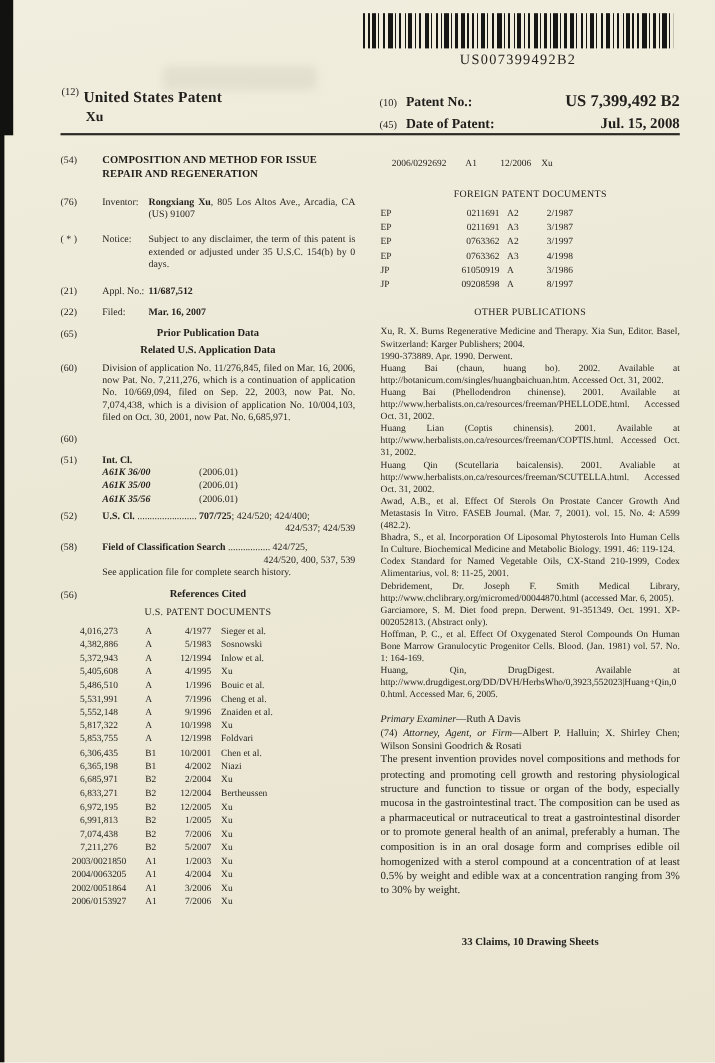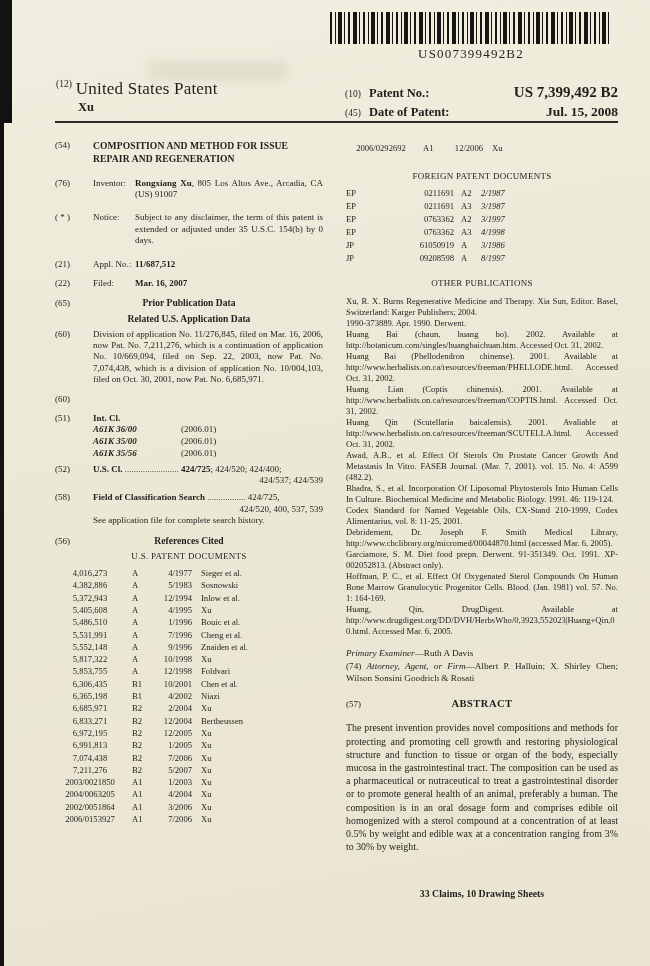--- a/index.html
+++ b/index.html
@@ -28,21 +28,21 @@
         #161614 14px,#161614 15px, transparent 15px,transparent 18px,
         #161614 18px,#161614 20px, transparent 20px,transparent 23px,
         #161614 23px,#161614 27px, transparent 27px,transparent 29px,
         #161614 29px,#161614 30px, transparent 30px,transparent 33px);
   }
   .barcode-text { text-align:center; font-size:13px; letter-spacing:1.2px; margin-top:2px; }
 
   
   .hdr-left { position:absolute; left:56px; top:79px; }
   .hdr-kind { font-size:9.5px; vertical-align:7px; }
-  .hdr-title { font-size:17px; font-weight:normal; letter-spacing:0.2px; }
+  .hdr-title { font-size:14px; font-weight:bold; letter-spacing:0.2px; }
   .hdr-inventor { font-size:12.5px; font-weight:bold; margin-left:22px; margin-top:1px; }
   .hdr-right { position:absolute; left:345px; top:83px; width:273px; }
   .hdr-row { display:flex; align-items:baseline; line-height:18px; }
   .hdr-row .num { font-size:9.5px; width:24px; flex-shrink:0; }
   .hdr-row .lbl { font-size:12.5px; font-weight:bold; }
   .hdr-row .val { margin-left:auto; font-weight:bold; }
   .val-patentno { font-size:15px; }
   .val-date { font-size:13.5px; }
   .rule { position:absolute; left:55px; top:121px; width:563px; height:2px; background:#2b2a25; }
 
@@ -79,21 +79,21 @@
   .docrow { display:flex; line-height:12.3px; font-size:8.6px; }
   .docrow .dnum { width:70px; text-align:center; flex-shrink:0; }
   .docrow .dkind { width:18px; margin-left:7px; flex-shrink:0; }
   .docrow .ddate { width:42px; text-align:right; flex-shrink:0; }
   .docrow .dname { margin-left:9px; }
 
   .frow { display:flex; line-height:13px; font-size:8.6px; }
   .frow .fcc { width:34px; flex-shrink:0; }
   .frow .fnum { width:74px; text-align:right; flex-shrink:0; }
   .frow .fkind { width:20px; margin-left:7px; flex-shrink:0; }
-  .frow .fdate { width:56px; text-align:left; flex-shrink:0;font-style:italic; }
+  .frow .fdate { width:56px; text-align:center; flex-shrink:0; }
 
   .pub { text-align:justify; font-size:8.6px; line-height:11px; overflow-wrap:break-word; }
   .pubs { margin-bottom:10px; }
 
   .examiner { font-size:9.2px; line-height:12px; }
   .attorney { font-size:9.2px; line-height:12px; text-align:justify; margin-top:1px; }
   .ital { font-style:italic; }
 
   .abstract-head { position:relative; margin-top:14px; margin-bottom:12px; }
   .abstract-head .n { position:absolute; left:0; top:1px; }
@@ -214,21 +214,21 @@
         </div>
     </div>
   </div>
 
   <div class="item mb6">
     <span class="n">(52)</span>
     <div class="bd">
       <div class="clsline">
         <span class="bold">U.S. Cl.</span>
         <span>........................</span>
-        <span class="bold">424/725</span><span>; 424/520; 424/400;</span>
+        <span class="bold">707/725</span><span>; 424/520; 424/400;</span>
       </div>
       <div class="rightline">424/537; 424/539</div>
     </div>
   </div>
 
   <div class="item mb9">
     <span class="n">(58)</span>
     <div class="bd">
       <div class="clsline">
         <span class="bold">Field of Classification Search</span>
@@ -485,20 +485,16 @@
       <p class="pub">Huang, Qin, DrugDigest. Available at http://www.drugdigest.org/DD/DVH/HerbsWho/0,3923,552023|Huang+Qin,00.html. Accessed Mar. 6, 2005.</p>
     </div>
 
   <div class="examiner">
     <span class="ital">Primary Examiner</span><span>—Ruth A Davis</span>
   </div>
   <div class="attorney">
     <span>(74) </span><span class="ital">Attorney, Agent, or Firm</span><span>—Albert P. Halluin; X. Shirley Chen; Wilson Sonsini Goodrich &amp; Rosati</span>
   </div>
 
-  <div class="abstract-head">
-    <span class="n">(57)</span>
-    <div class="t">ABSTRACT</div>
-  </div>
   <div class="abstract">The present invention provides novel compositions and methods for protecting and promoting cell growth and restoring physiological structure and function to tissue or organ of the body, especially mucosa in the gastrointestinal tract. The composition can be used as a pharmaceutical or nutraceutical to treat a gastrointestinal disorder or to promote general health of an animal, preferably a human. The composition is in an oral dosage form and comprises edible oil homogenized with a sterol compound at a concentration of at least 0.5% by weight and edible wax at a concentration ranging from 3% to 30% by weight.</div>
 
   <div class="claims">33 Claims, 10 Drawing Sheets</div>
 </div>
 
 </body></html>

